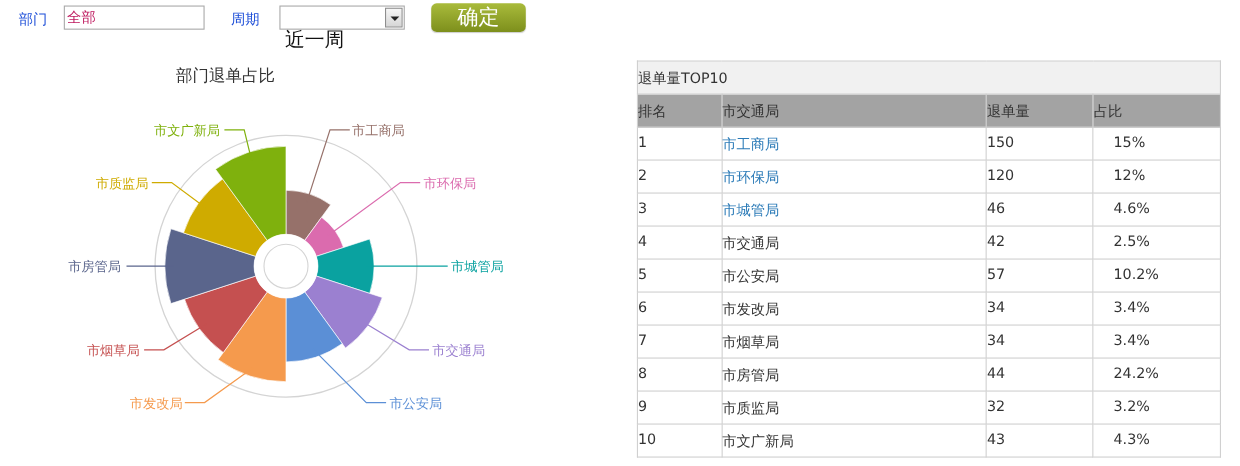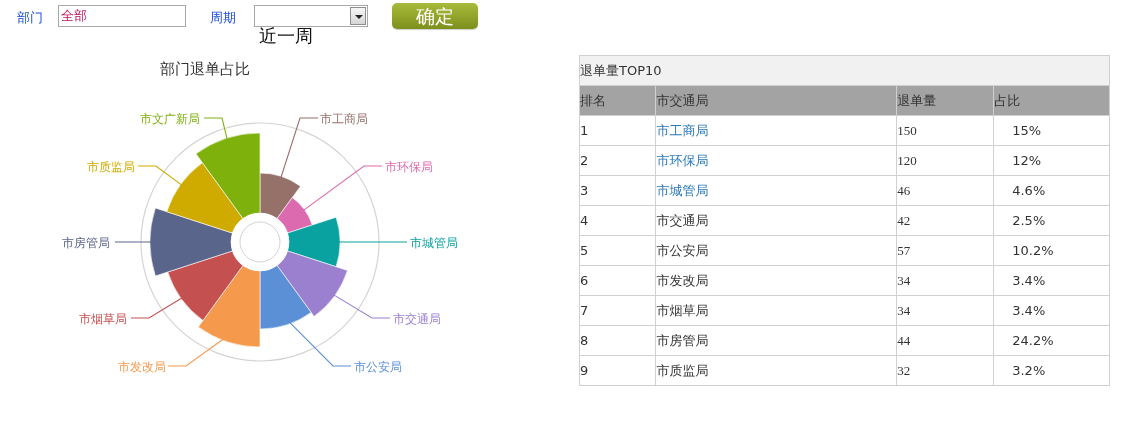--- a/index.html
+++ b/index.html
@@ -21,21 +21,21 @@
             background: linear-gradient(#a9bb3b, #7d8f1c); color: #fff; font-size: 19px; text-align: center;
             line-height: 26px; border: none; cursor: pointer; box-shadow: 0 1px 1px rgba(0,0,0,0.2); }
   .chart-title { position: absolute; left: 160px; top: 60px; width: 200px; text-align: left; font-size: 15px; color: #333; }
   svg.rose { position: absolute; left: 0; top: 0; }
   .table-wrap { position: absolute; left: 579px; top: 55px; width: 531px; }
   table { border-collapse: collapse; width: 531px; font-size: 13px; }
   th, td { border: 1px solid #d0d0d0; height: 29px; text-align: left; padding: 0; font-weight: normal; color: #333; }
   th.cap { background: #f1f1f1; height: 29px; }
   thead tr.hdr th { background: #a3a3a3; }
   td.link { color: #2a7ab7; }
-  td.c1 { width: 78px; } td.c2 { width: 249px; } td.c3 { width: 99px; font-family: Liberation Serif, serif; } td.c4 { width: 99px; padding-left: 18px; }
+  td.c1 { width: 78px; } td.c2 { width: 249px; } td.c3 { width: 99px; } td.c4 { width: 99px; padding-left: 18px; }
 </style>
 </head>
 <body>
 
 <div class="toolbar">
   <span class="lbl" style="left:17px">部门</span>
   <input class="dept-input" type="text" value="全部" style="">
   <span class="lbl" style="left:210px">周期</span>
   <div class="period-select">
     <span class="val">近一周</span>
@@ -143,15 +143,21 @@
           <td class="c2">市房管局</td>
           <td class="c3">44</td>
           <td class="c4">24.2%</td>
         </tr>
         <tr>
           <td class="c1">9</td>
           <td class="c2">市质监局</td>
           <td class="c3">32</td>
           <td class="c4">3.2%</td>
         </tr>
+        <tr>
+          <td class="c1">10</td>
+          <td class="c2">市文广新局</td>
+          <td class="c3">43</td>
+          <td class="c4">4.3%</td>
+        </tr>
       </tbody>
   </table>
 </div>
 
 </body></html>

